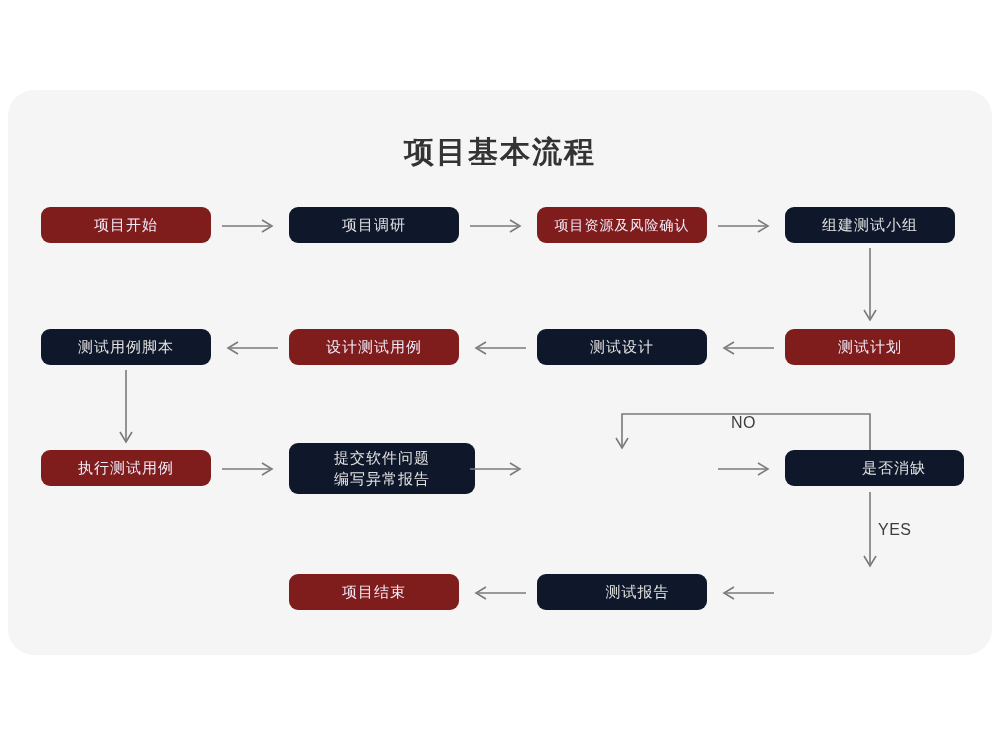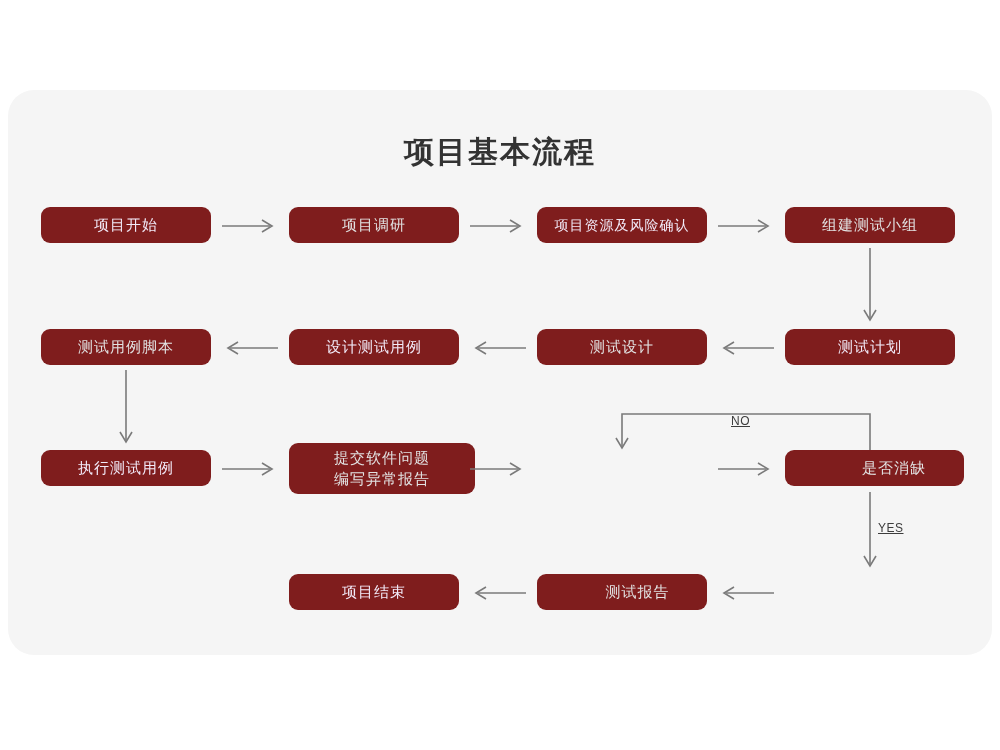--- a/index.html
+++ b/index.html
@@ -51,38 +51,37 @@
     letter-spacing: 1px;
     font-family: "DejaVu Sans", "Liberation Sans", sans-serif;
     white-space: pre-line;
     padding: 0 4px;
   }
   .node.purple {
     background: #7f1d1d;
     color: #f2eaf8;
   }
   .node.gray {
-    background: #7f1d1d;
+    background: #0f172a;
     color: #e2e2e2;
   }
   .node.small {
     font-size: 14px;
   }
   .conn {
     position: absolute;
     pointer-events: none;
   }
   .conn svg { display: block; overflow: visible; }
   .edge-label {
     position: absolute;
-    font-size: 12px;
+    font-size: 16px;
     color: #3d3d3d;
     font-family: "Liberation Sans", "DejaVu Sans", sans-serif;
     letter-spacing: 0.5px;
-    text-decoration: underline;
   }
 </style>
 </head>
 <body>
 
 <div id="root">
 
   <div class="card"></div>
 
   <div class="title">项目基本流程</div>

